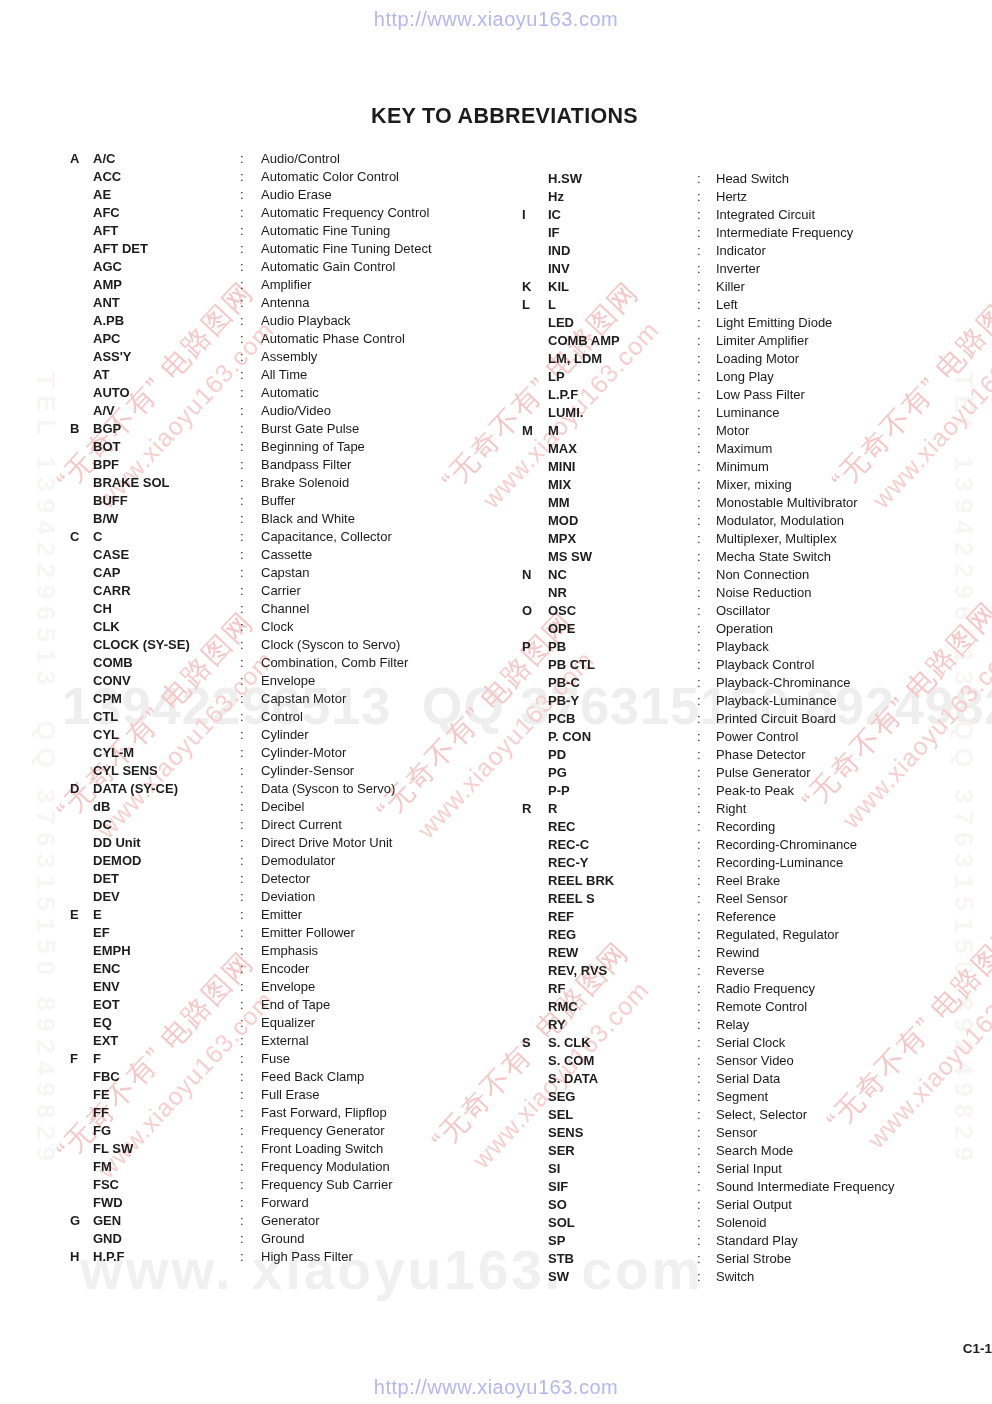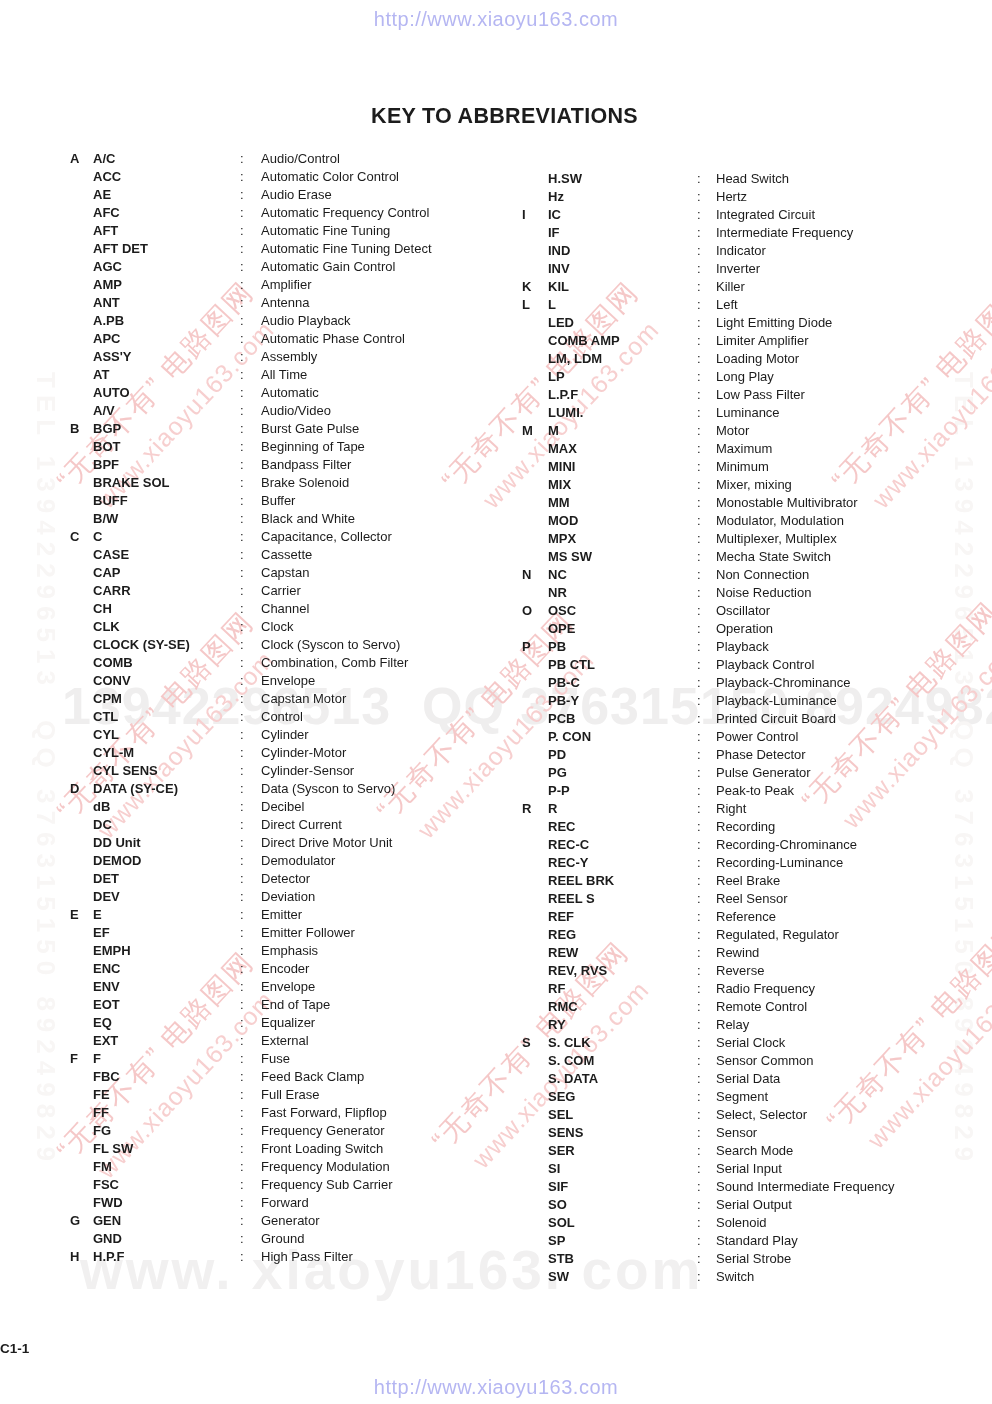--- a/index.html
+++ b/index.html
@@ -55,21 +55,21 @@
   .row{display:flex;height:18px;line-height:18px;font-size:13px;}
   .row .letter{width:23px;font-weight:bold;flex:none;}
   .abbr-col.right .row .letter{width:26px;}
   .row .abbr{width:147px;font-weight:bold;flex:none;white-space:nowrap;}
   .abbr-col.right .row .abbr{width:149px;}
   .row .colon{width:21px;flex:none;}
   .abbr-col.right .row .colon{width:19px;}
   .row .desc{white-space:nowrap;}
   .page-number{
     position:absolute;top:1341px;left:0;right:0;
-    text-align:left;font-size:13.5px;font-weight:bold;
+    text-align:right;font-size:13.5px;font-weight:bold;
   }
 </style>
 </head>
 <body>
 
 <div class="page">
 
   <div class="wm wm-url top">http://www.xiaoyu163.com</div>
   <div class="wm wm-gray wm-middle">13942296513  QQ 376315150 89249829</div>
   <div class="wm wm-gray wm-footer">www. xiaoyu163. com</div>
@@ -783,21 +783,21 @@
         <div class="row">
           <span class="letter">S</span>
           <span class="abbr">S. CLK</span>
           <span class="colon">:</span>
           <span class="desc">Serial Clock</span>
         </div>
         <div class="row">
           <span class="letter"></span>
           <span class="abbr">S. COM</span>
           <span class="colon">:</span>
-          <span class="desc">Sensor Common</span>
+          <span class="desc">Sensor Video</span>
         </div>
         <div class="row">
           <span class="letter"></span>
           <span class="abbr">S. DATA</span>
           <span class="colon">:</span>
           <span class="desc">Serial Data</span>
         </div>
         <div class="row">
           <span class="letter"></span>
           <span class="abbr">SEG</span>

